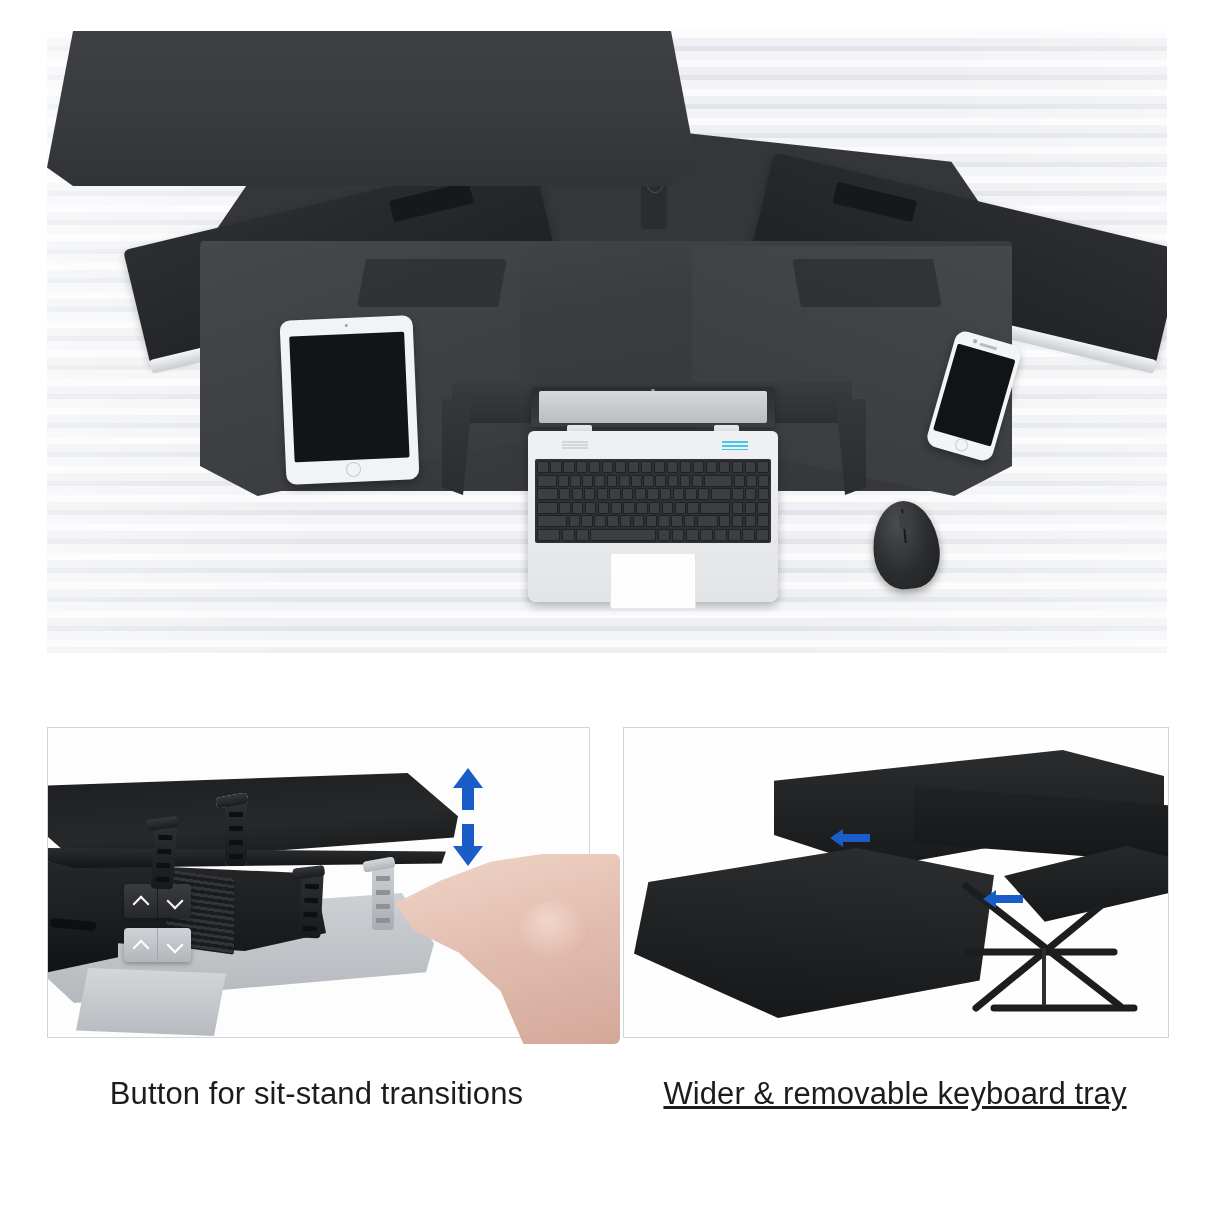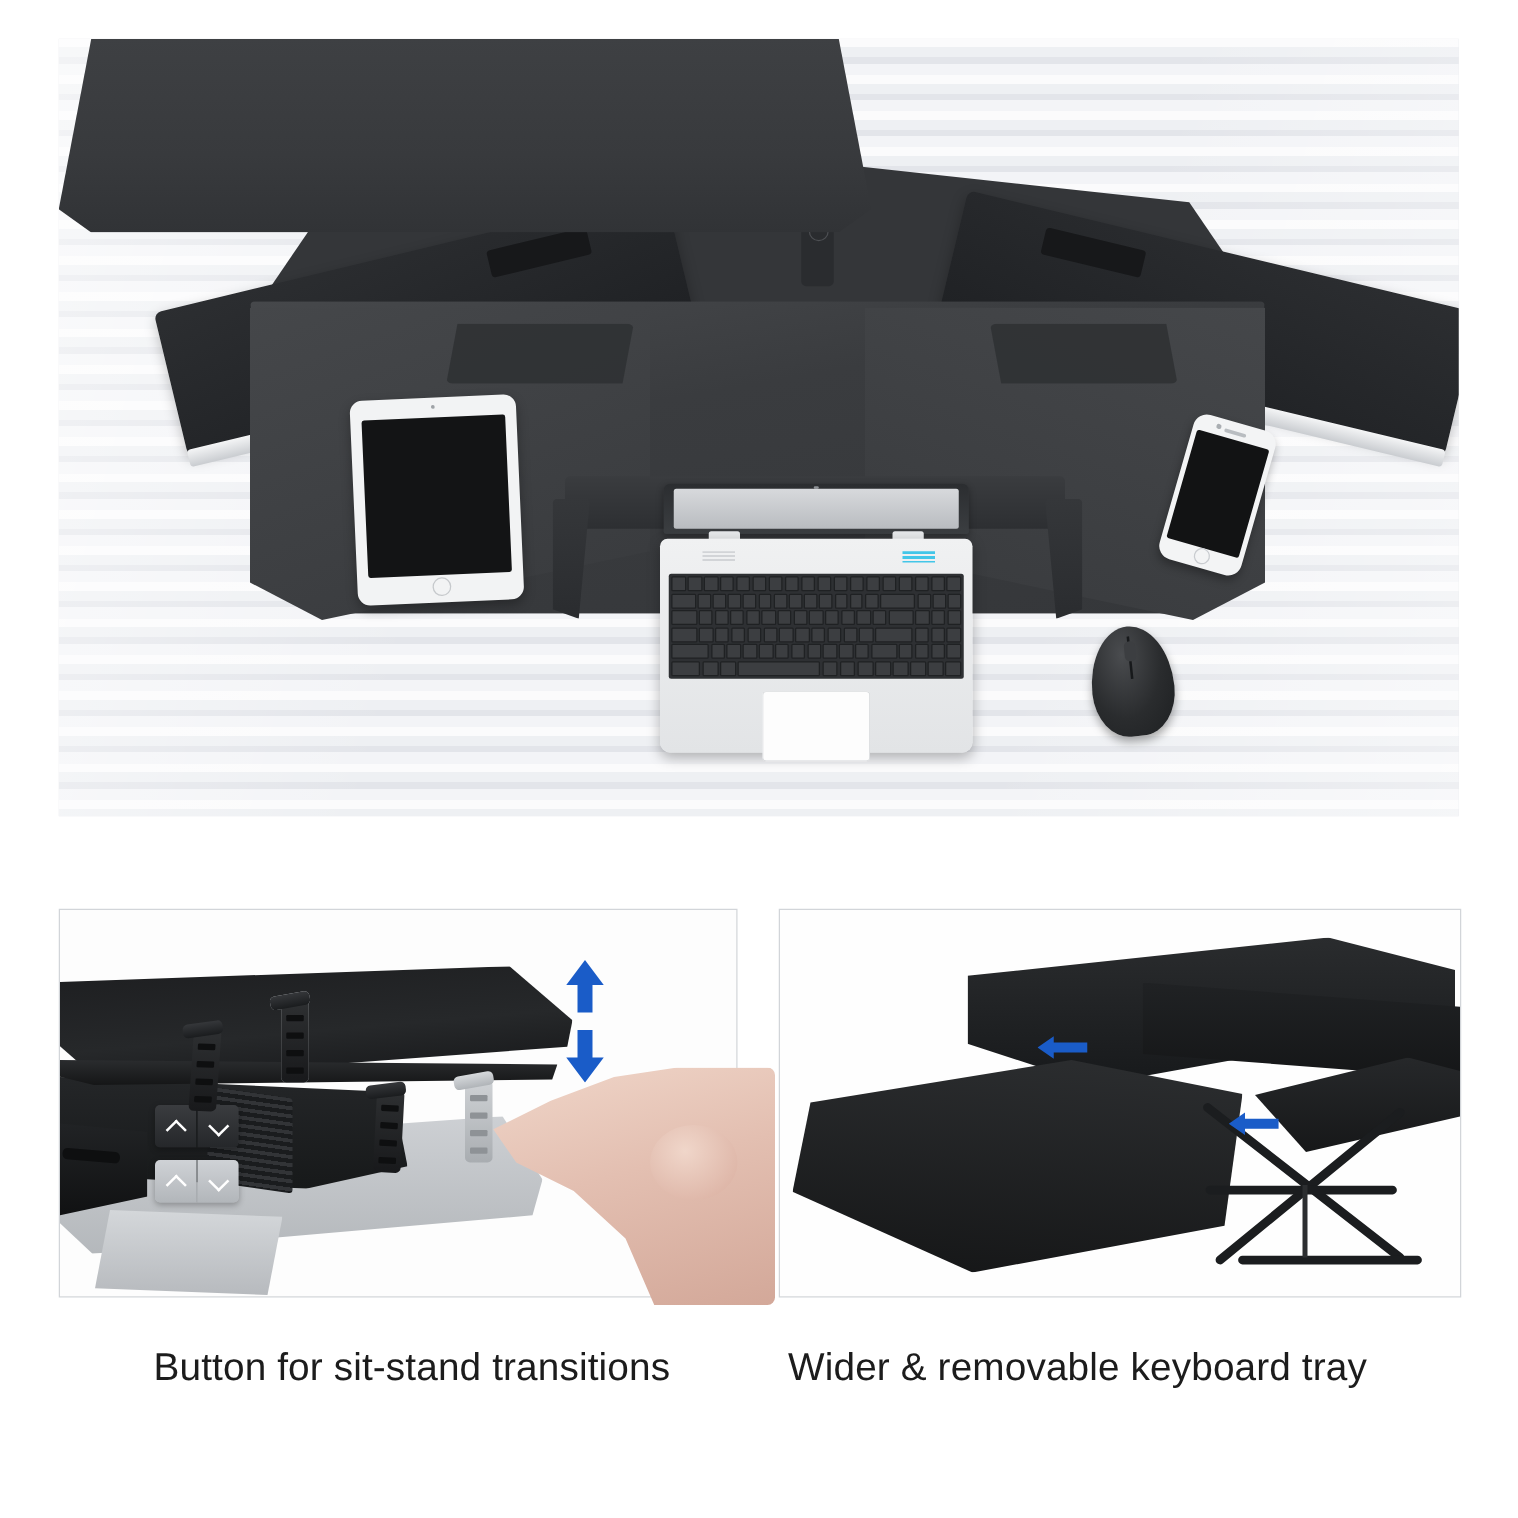--- a/index.html
+++ b/index.html
@@ -214,22 +214,22 @@
     border:1px solid #d2d5d9;overflow:hidden;
   }
   #panel-left{left:47px;top:727px;width:541px;height:309px;}
   #panel-right{left:623px;top:727px;width:544px;height:309px;}
 
   .caption{
     position:absolute;top:1074px;height:40px;
     font-size:31px;color:#1c1c1c;letter-spacing:.1px;
     text-align:center;line-height:40px;white-space:nowrap;
   }
-  #caption-left{left:59px;width:541px;}
-  #caption-right{left:590px;width:544px;}
+  #caption-left{left:46px;width:541px;}
+  #caption-right{left:623px;width:544px;text-decoration:underline;}
 
   
   #lp{position:absolute;inset:0;background:#fdfdfd;}
   
   #lp-top{
     position:absolute;left:-10px;top:45px;width:420px;height:92px;
     background:linear-gradient(175deg,#1d1e20 0%,#26282a 55%,#141517 100%);
     clip-path:polygon(0% 14%,88% 0%,100% 47%,99% 70%,10% 100%,0% 60%);
     border-radius:5px;
   }

